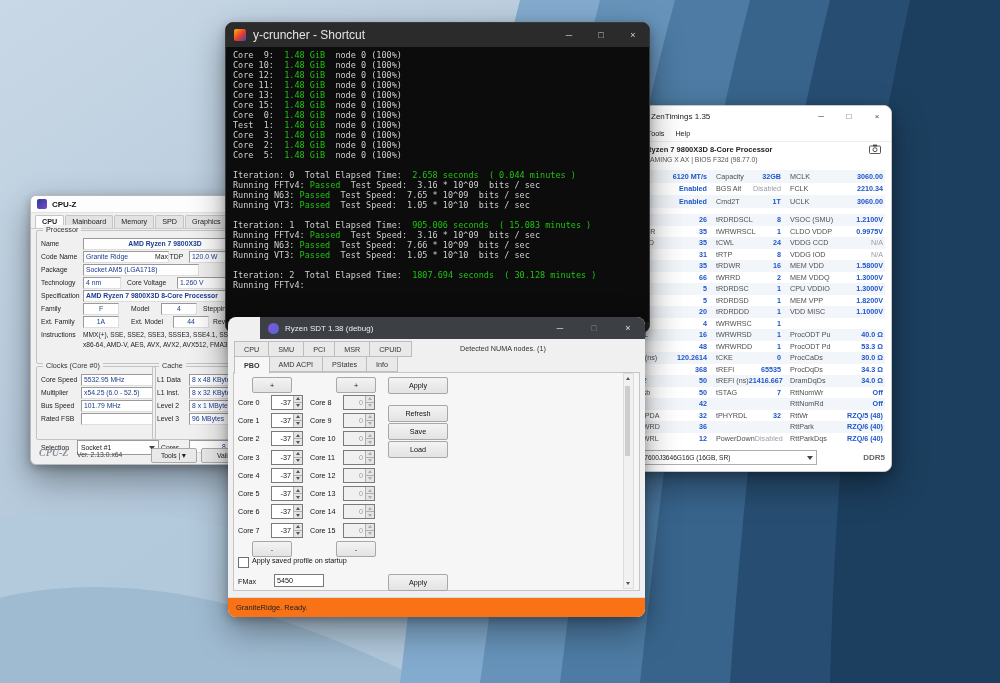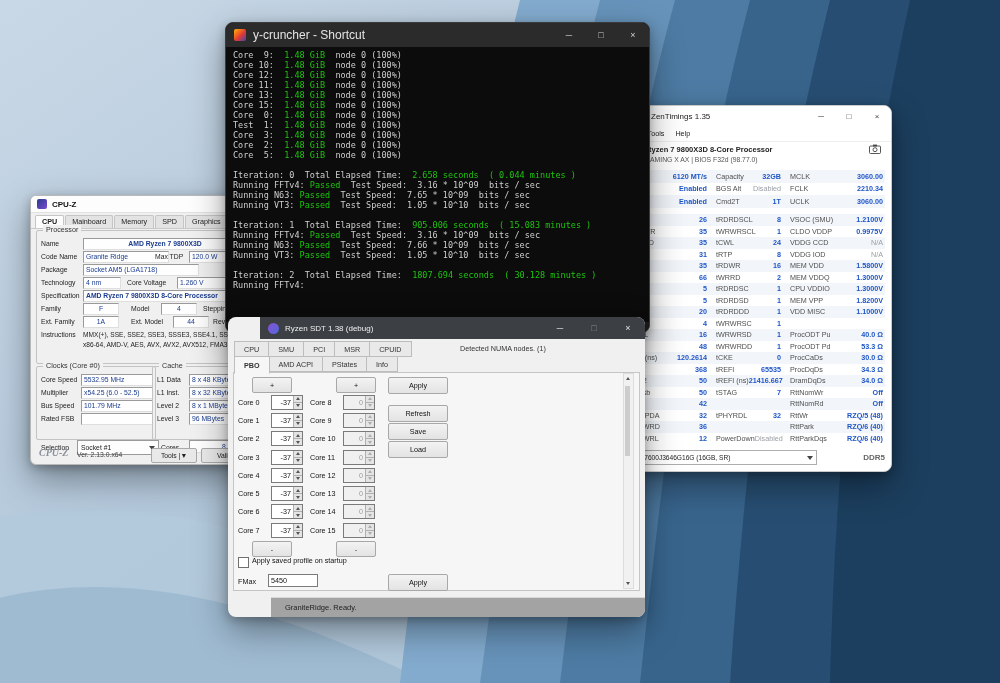--- a/index.html
+++ b/index.html
@@ -70,26 +70,26 @@
   .tri-down{width:0;height:0;border-left:2.5px solid transparent;border-right:2.5px solid transparent;border-top:3.5px solid #555;display:block;}
   .sdt-spin.disabled{background:#f0f0f0;}
   .sdt-spin.disabled .sdt-spinval{color:#9b9b9b;}
   .sdt-spin.disabled .tri-up{border-bottom-color:#adadad;}
   .sdt-spin.disabled .tri-down{border-top-color:#adadad;}
   .sdt-actions{position:absolute;left:160px;top:60px;width:58px;height:140px;}
   .sdt-actions .abtn{left:0;width:58px;height:15px;}
   .sdt-check{position:absolute;left:10px;top:240px;width:9px;height:9px;background:#fff;border:1px solid #707070;}
   .sdt-checklabel{position:absolute;left:24px;top:239px;font-size:7.2px;color:#111;}
   .sdt-fmaxlabel{position:absolute;left:10px;top:260px;font-size:7.2px;color:#111;}
-  .sdt-fmaxinput{position:absolute;left:40px;top:257px;width:44px;height:11px;background:#fff;border:1px solid #7a7a7a;font-size:7.2px;font-family:"Liberation Sans",sans-serif;padding:0 2px;color:#111;}
+  .sdt-fmaxinput{position:absolute;left:46px;top:257px;width:44px;height:11px;background:#fff;border:1px solid #7a7a7a;font-size:7.2px;font-family:"Liberation Sans",sans-serif;padding:0 2px;color:#111;}
   .sdt-scroll{position:absolute;left:395px;top:56px;width:9px;height:214px;background:#f1f1f1;border:1px solid #dcdcdc;}
   .sdt-thumb{position:absolute;left:1px;top:12px;width:5px;height:70px;background:#cdcdcd;}
   .sdt-scroll .tri-up{position:absolute;left:1.5px;top:3px;}
   .sdt-scroll .tri-down{position:absolute;left:1.5px;bottom:3px;}
-  .sdt-status{position:absolute;left:0;right:0;bottom:0;height:19px;background:#a3a3a3;border-top:1px solid #d9d9d9;display:flex;align-items:center;padding-left:14px;font-size:7.5px;color:#222;margin-left:43px;}
+  .sdt-status{position:absolute;left:0;right:0;bottom:0;height:19px;background:#f97316;border-top:1px solid #d9d9d9;display:flex;align-items:center;padding-left:8px;font-size:7.5px;color:#222;}
 
   
   .zt{left:616px;top:105px;width:274px;height:365px;background:#ffffff;z-index:20;border:1px solid #c9c9c9;}
   .zt-titlebar{height:20px;display:flex;align-items:center;background:#fff;}
   .zt-icon{position:absolute;left:8px;top:5px;width:11px;height:11px;border-radius:2px;background:linear-gradient(135deg,#37b06f,#1f7fd0);}
   .zt-title{font-size:8px;color:#222;margin-left:34px;}
   .zt-wbtn{width:28px;height:20px;color:#444;font-size:8px;display:flex;align-items:center;justify-content:center;}
   .zt-menubar{height:15px;display:flex;align-items:center;padding:0 8px;border-bottom:1px solid #eee;}
   .zt-menuitem{font-size:7.2px;color:#222;margin-right:11px;}
   .zt-cam{position:absolute;right:8px;top:36px;width:16px;height:13px;display:flex;align-items:center;justify-content:center;}

